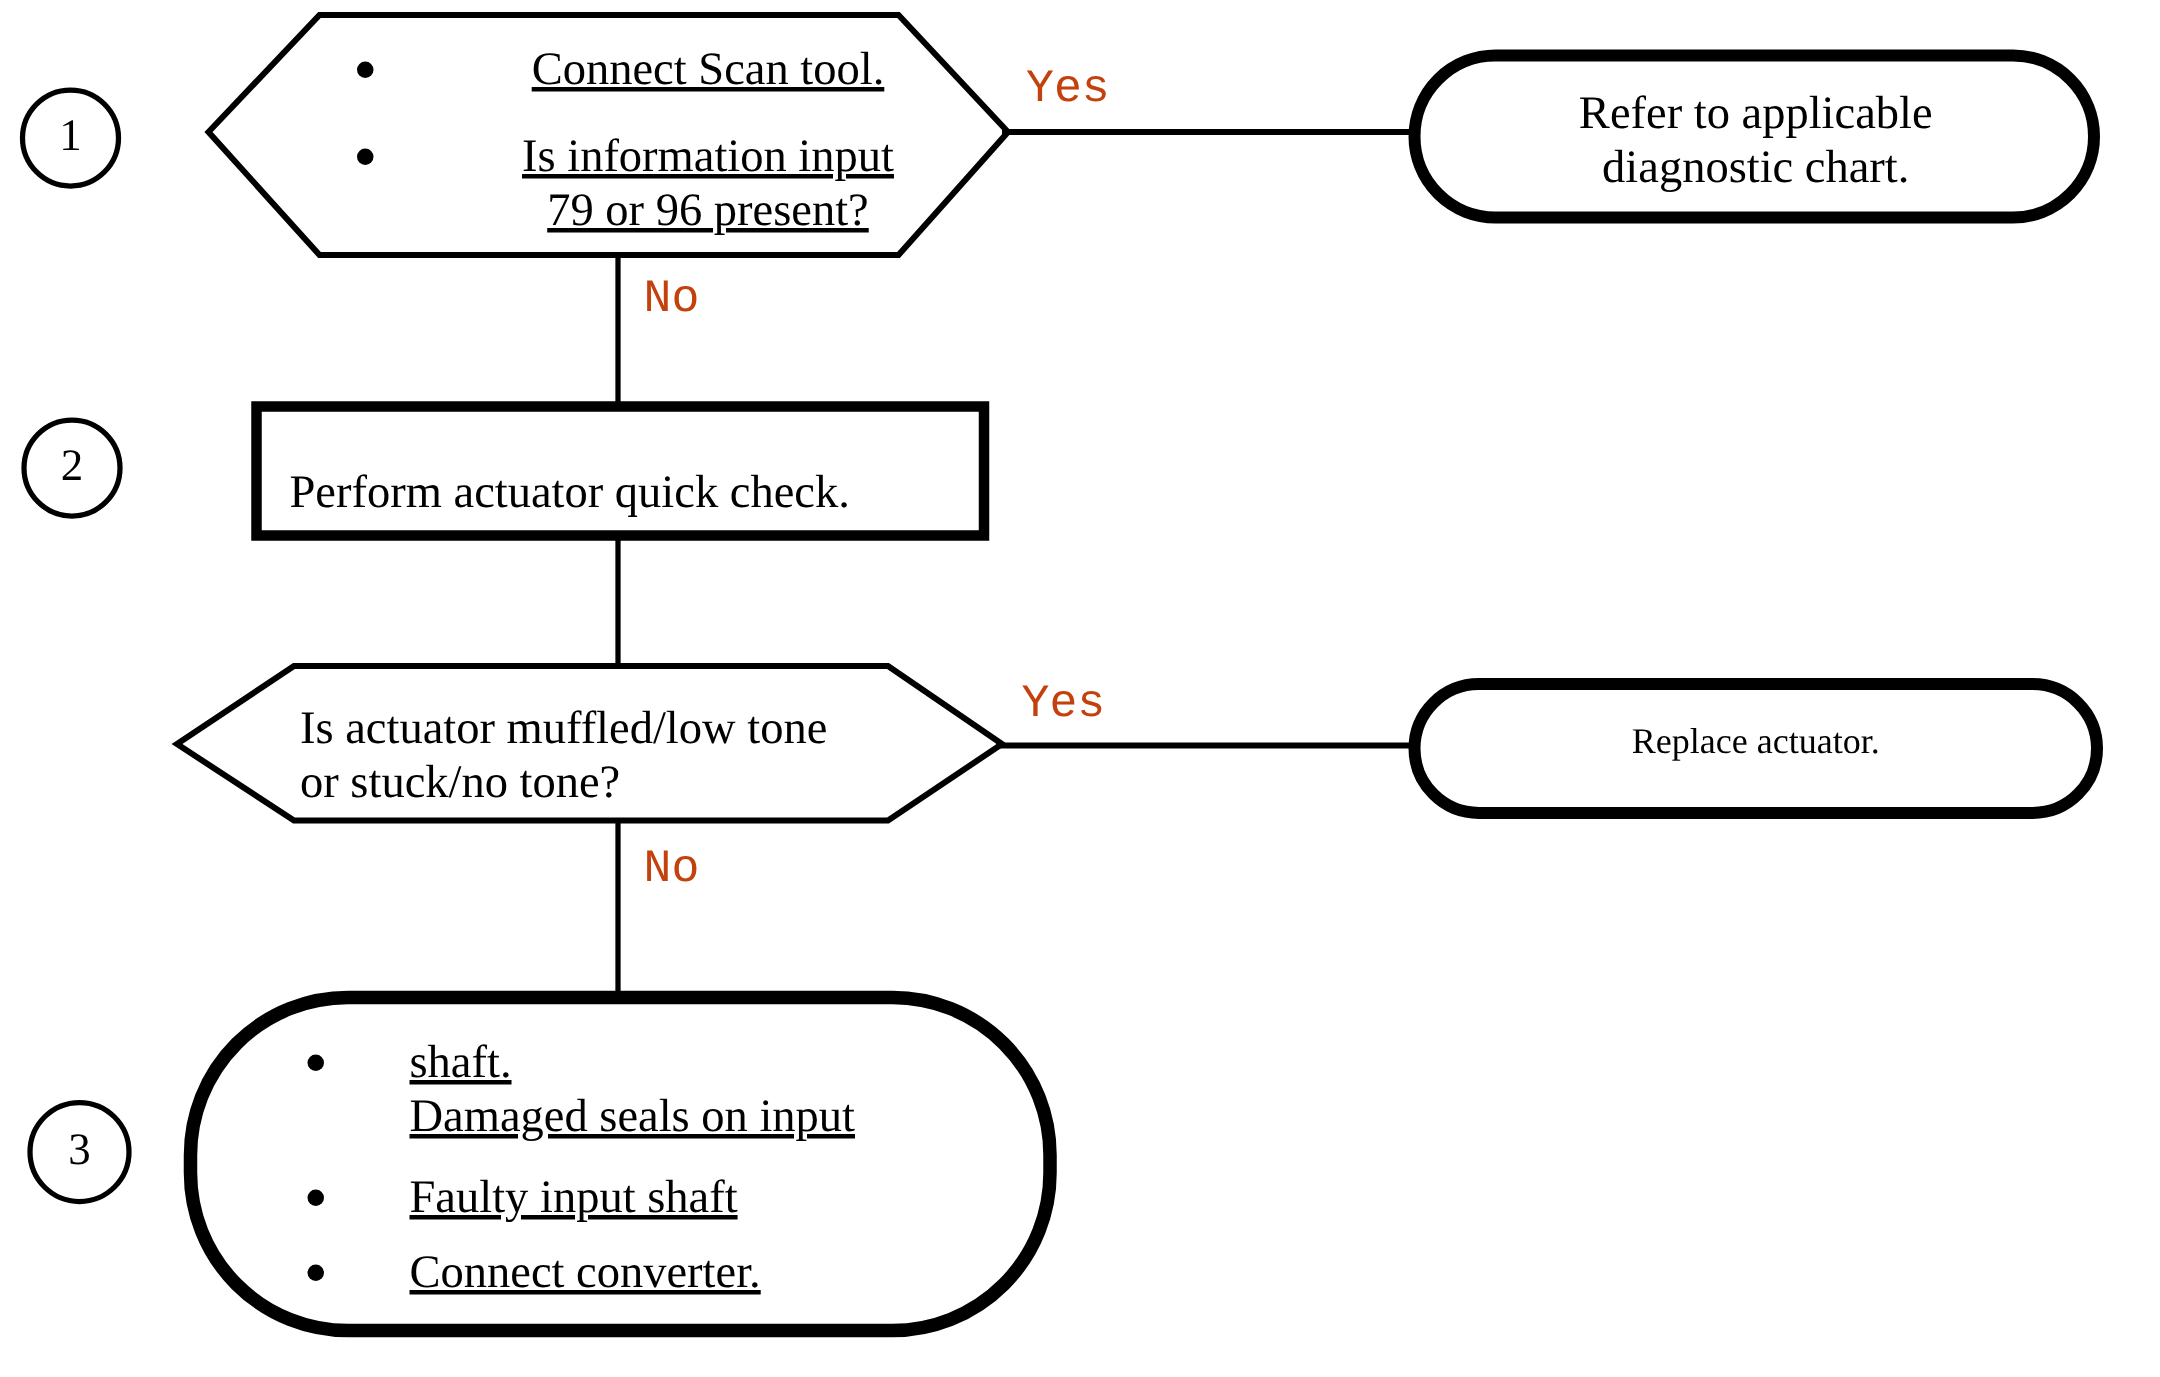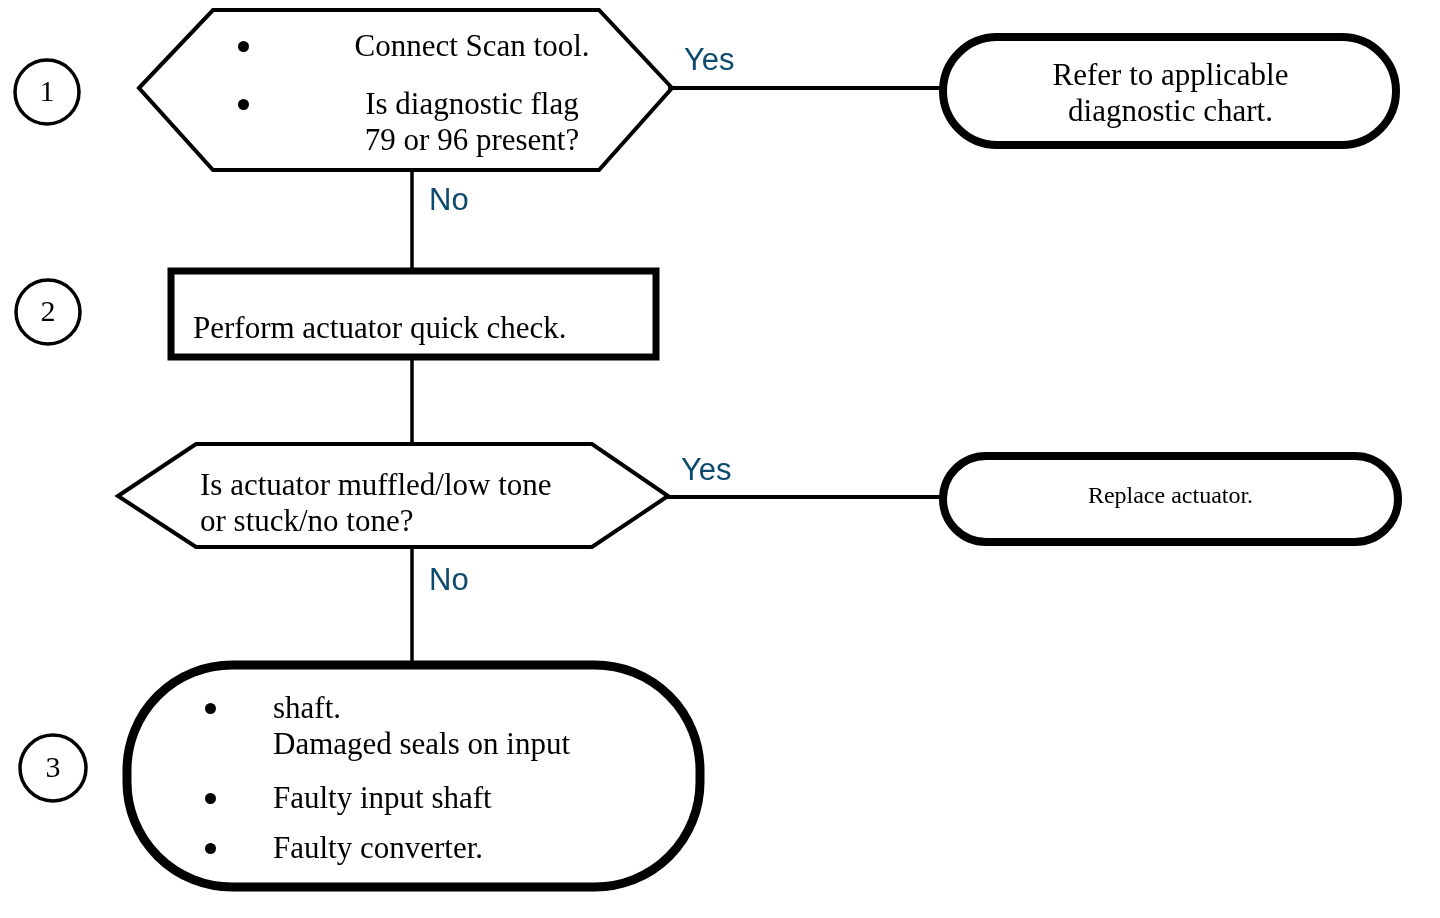--- a/index.html
+++ b/index.html
@@ -34,29 +34,30 @@
   }
   .step-num {
     position: absolute;
     font-family: "Liberation Serif", "DejaVu Serif", serif;
     font-size: 30px;
     text-align: center;
     color: #000;
   }
   .edge-label {
     position: absolute;
-    font-family: Liberation Sans, sans-serif;
+    font-family: Liberation Mono, monospace;
     font-size: 31px;
-    color: #0c4a6e;
+    color: #c2410c;
     white-space: nowrap;
   }
   .bullet-row {
     position: relative;
     display: block;
     margin-bottom: 14px;
+    text-decoration: underline;
   }
   .bullet-row:last-child { margin-bottom: 0; }
   .bullet-dot {
     position: absolute;
     left: 0;
     top: 0.42em;
     width: 11px;
     height: 11px;
     border-radius: 50%;
     background: #000;
@@ -111,21 +112,21 @@
   <div class="node-text" style="left:238px; top:28px; width:400px; font-size:31px;">
     <span class="bullet-row">
       <span class="bullet-dot"></span>
       <span class="bullet-body">
         <span class="centered-line">Connect Scan tool.</span>
       </span>
     </span>
     <span class="bullet-row" style="margin-top:22px;">
       <span class="bullet-dot"></span>
       <span class="bullet-body">
-        <span class="centered-line">Is diagnostic flag</span>
+        <span class="centered-line">Is information input</span>
         <span class="centered-line">79 or 96 present?</span>
       </span>
     </span>
   </div>
 
   <div class="edge-label" style="left:684px; top:42px;">Yes</div>
 
   <div class="node-text" style="left:963px; top:57px; width:415px; font-size:31px; text-align:center;">
     <span style="display:block;">Refer to applicable</span>
     <span style="display:block;">diagnostic chart.</span>
@@ -156,18 +157,18 @@
     </span>
     <span class="bullet-row" style="">
       <span class="bullet-dot"></span>
       <span class="bullet-body">
         <span style="display:block;">Faulty input shaft</span>
       </span>
     </span>
     <span class="bullet-row">
       <span class="bullet-dot"></span>
       <span class="bullet-body">
-        <span style="display:block;">Faulty converter.</span>
+        <span style="display:block;">Connect converter.</span>
       </span>
     </span>
   </div>
 
 </div>
 
 </body></html>

